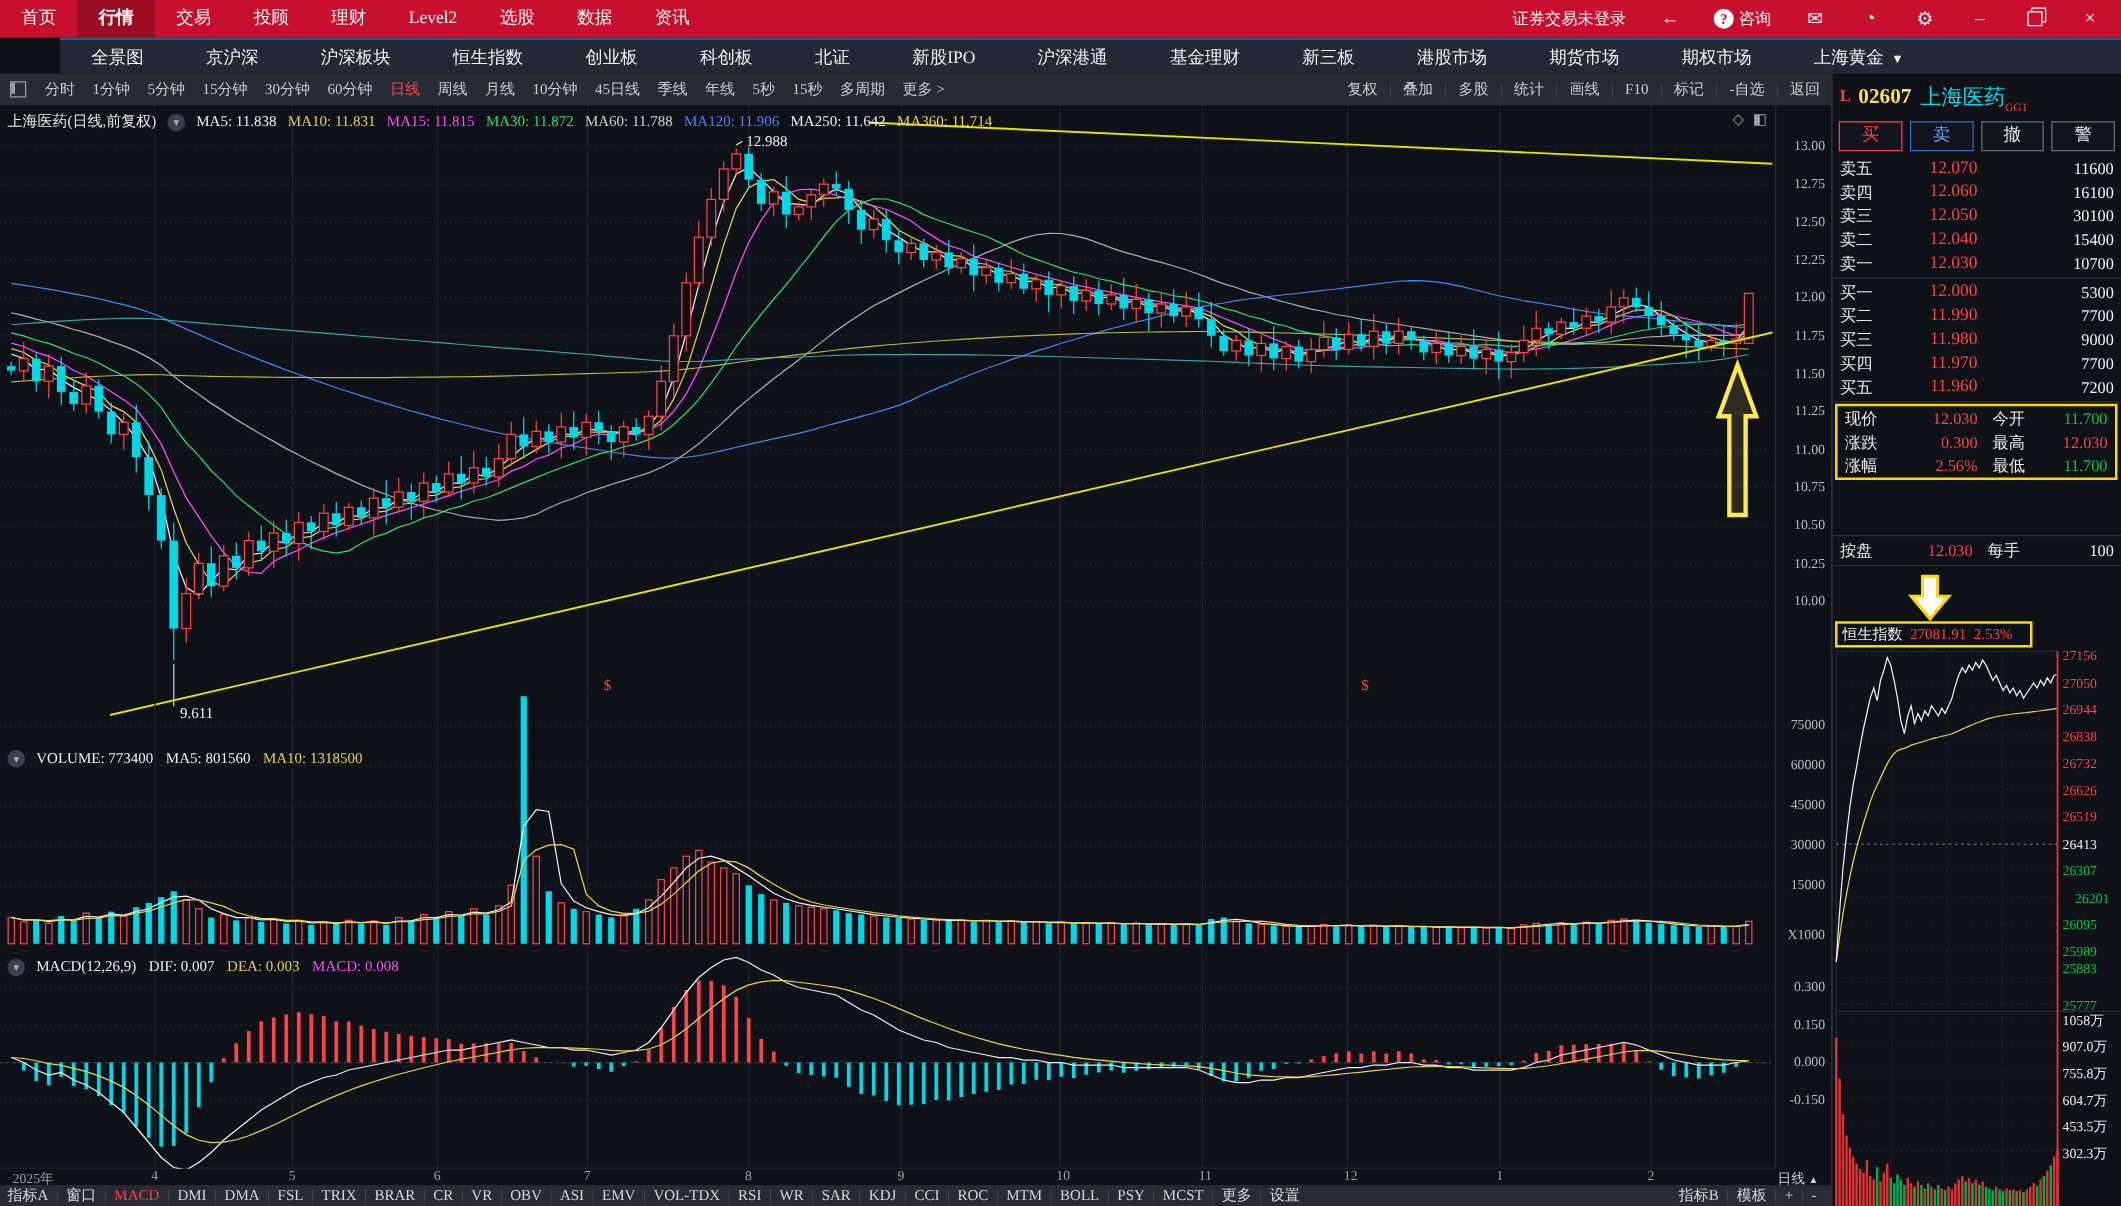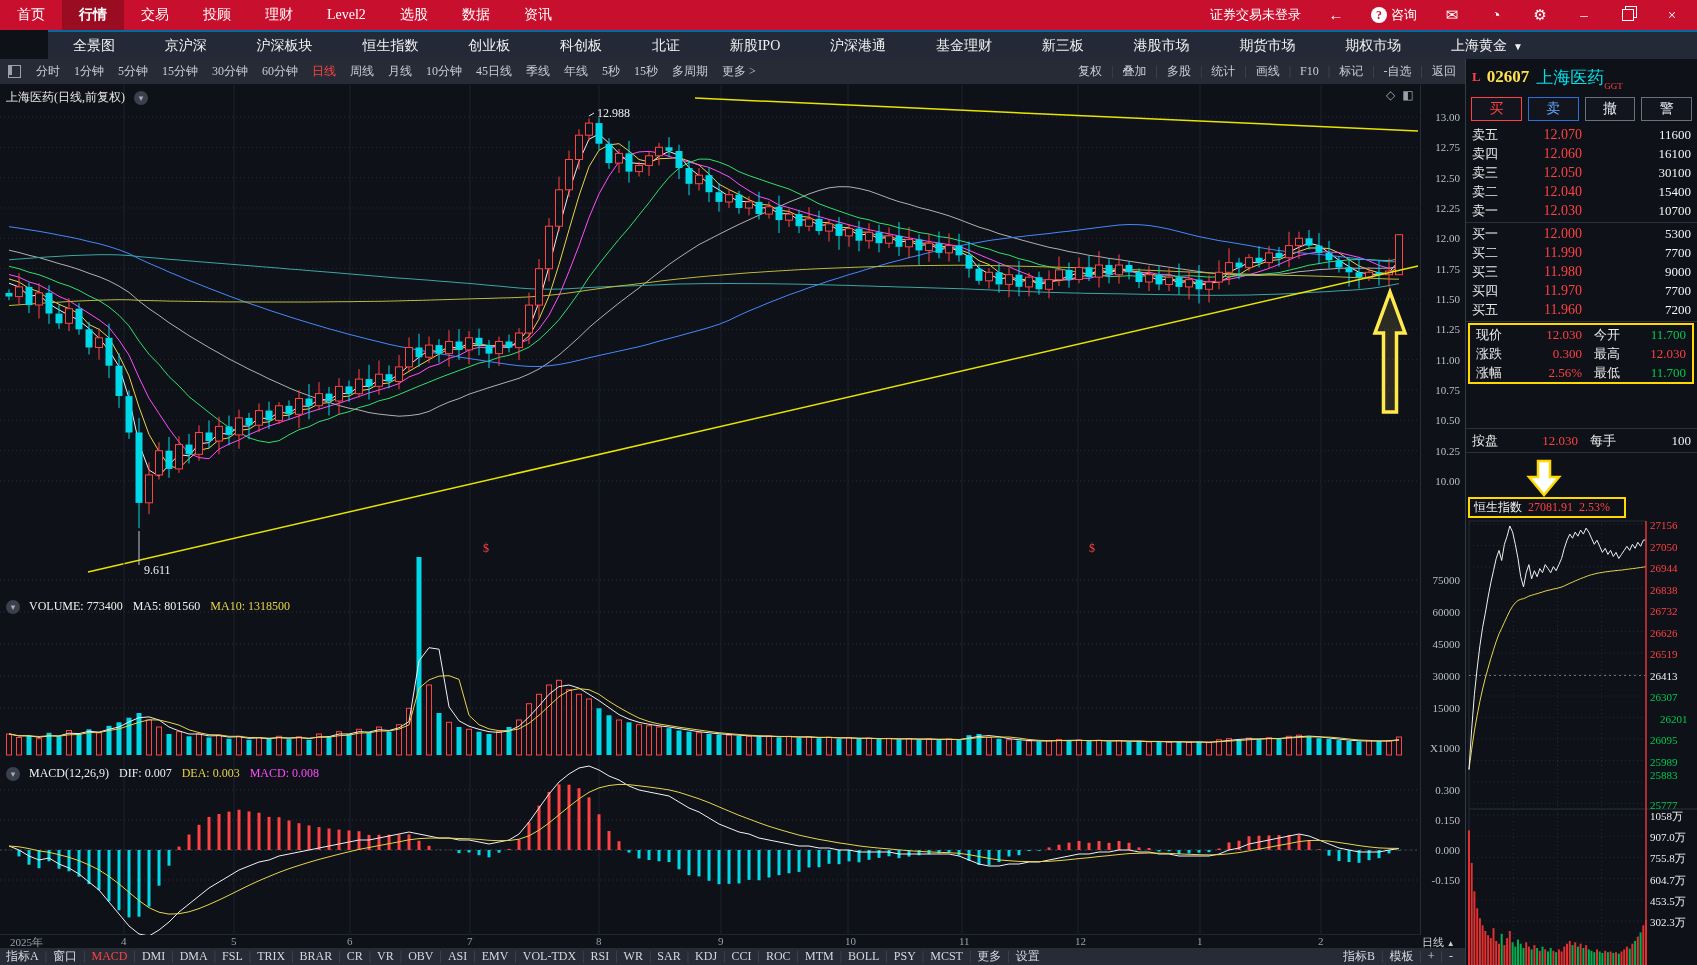--- a/index.html
+++ b/index.html
@@ -171,20 +171,30 @@
         <span class="tbr-sep">|</span>
         <span class="tbr-item">-自选</span>
         <span class="tbr-sep">|</span>
         <span class="tbr-item">返回</span>
       </span>
   </div>
 
   <div class="pane-header" style="left:6px;top:89px;">
     <span>上海医药(日线,前复权)</span>
     <span class="collapse-icon">▾</span>
+    <span id="ma-labels" style="display:flex;gap:9px;">
+        <span style="color: rgb(240, 240, 240);">MA5: 11.838</span>
+        <span style="color: rgb(232, 212, 77);">MA10: 11.831</span>
+        <span style="color: rgb(255, 77, 255);">MA15: 11.815</span>
+        <span style="color: rgb(46, 224, 110);">MA30: 11.872</span>
+        <span style="color: rgb(208, 208, 208);">MA60: 11.788</span>
+        <span style="color: rgb(68, 136, 255);">MA120: 11.906</span>
+        <span style="color: rgb(240, 240, 240);">MA250: 11.642</span>
+        <span style="color: rgb(232, 212, 77);">MA360: 11.714</span>
+      </span>
   </div>
   <div class="corner-icons">
     <span>◇</span>
     <span>◧</span>
   </div>
   <div class="pane-header" style="left:6px;top:599px;">
     <span class="collapse-icon">▾</span>
     <span id="vol-header" style="display:flex;gap:10px;align-items:flex-end;">
         <span style="color: rgb(240, 240, 240);">VOLUME: 773400</span>
         <span style="color: rgb(240, 240, 240);">MA5: 801560</span>

